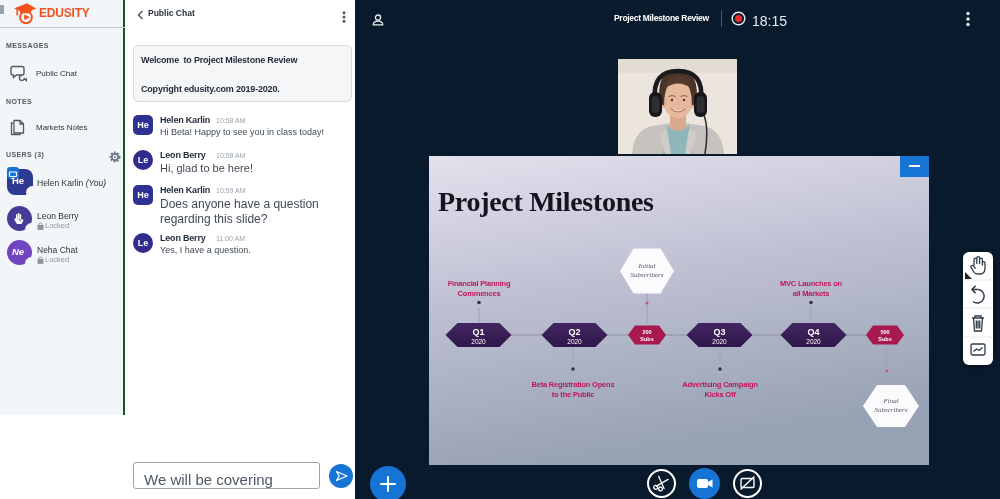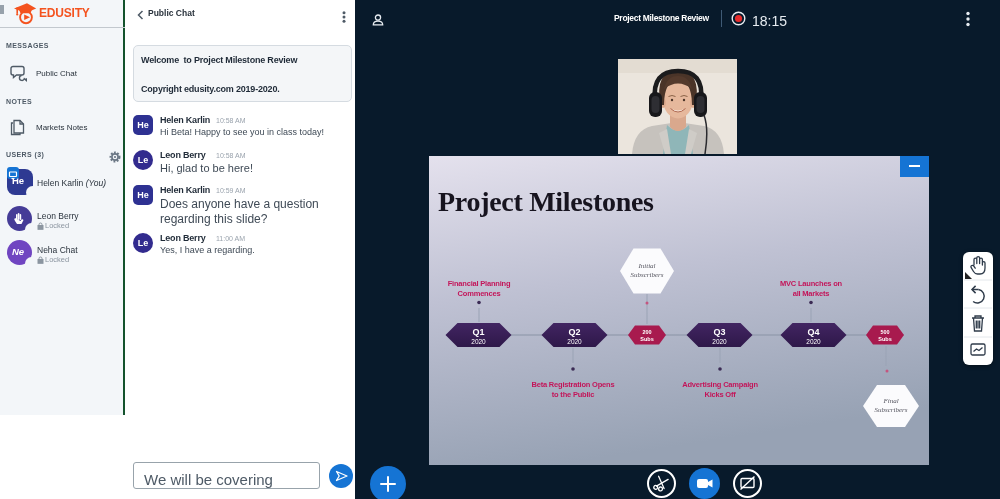--- a/index.html
+++ b/index.html
@@ -124,21 +124,21 @@
   <div class="abs" style="left:34px;top:162px;font-size:11px;color:#3f4a56;">Hi, glad to be here!</div>
 
   <div class="abs" style="left:7px;top:185px;width:20px;height:20px;border-radius:5px;background:#2e3192;color:#fff;font-size:9px;font-weight:bold;text-align:center;line-height:20px;">He</div>
   <div class="abs" style="left:34px;top:185px;font-size:9px;letter-spacing:-0.2px;font-weight:bold;color:#1f2a37;">Helen Karlin</div>
   <div class="abs" style="left:90px;top:186.5px;font-size:7px;color:#9aa3ad;">10:59 AM</div>
   <div class="abs" style="left:34px;top:197px;width:178px;font-size:12px;color:#3f4a56;line-height:15px;">Does anyone have a question regarding this slide?</div>
 
   <div class="abs" style="left:7px;top:233px;width:20px;height:20px;border-radius:50%;background:#322b8e;color:#fff;font-size:9px;font-weight:bold;text-align:center;line-height:20px;">Le</div>
   <div class="abs" style="left:34px;top:233px;font-size:9px;letter-spacing:-0.2px;font-weight:bold;color:#1f2a37;">Leon Berry</div>
   <div class="abs" style="left:90px;top:234.5px;font-size:7px;color:#9aa3ad;">11:00 AM</div>
-  <div class="abs" style="left:34px;top:245px;font-size:9px;color:#3f4a56;">Yes, I have a regarding.</div>
+  <div class="abs" style="left:34px;top:245px;font-size:9px;color:#3f4a56;">Yes, I have a question.</div>
 
   <div class="abs" style="left:7px;top:462px;width:187px;height:27px;border:1px solid #98a3ab;border-radius:3px;"></div>
   <div class="abs" style="left:18px;top:471px;font-size:15px;color:#4e5a66;">We will be covering</div>
   <div class="abs" style="left:202.5px;top:464px;width:24px;height:24px;border-radius:50%;background:#1574d4;">
     <svg width="24" height="24" viewBox="0 0 24 24" fill="none" stroke="#fff" stroke-width="1.3" stroke-linejoin="round">
       <path d="M7.5,7.5 L18,12 L7.5,16.5 L10.2,12 Z"></path>
     </svg>
   </div>
 </div>
 

